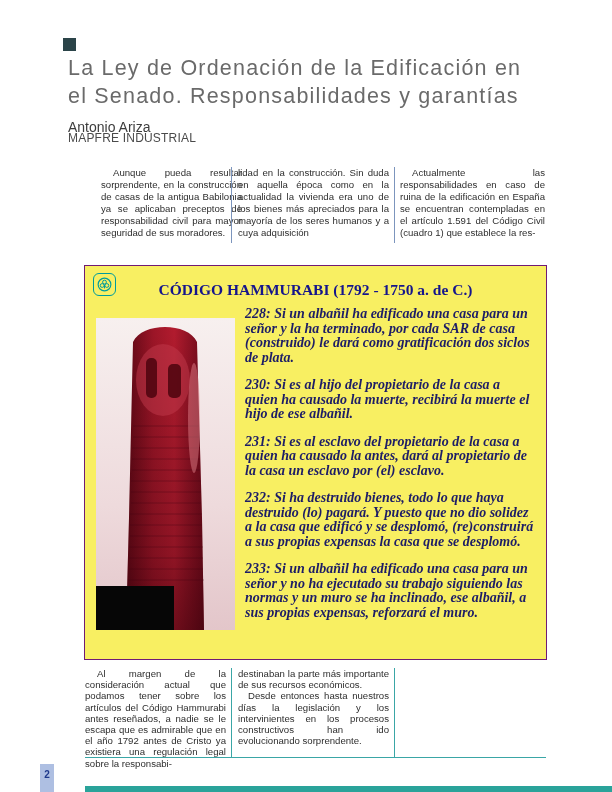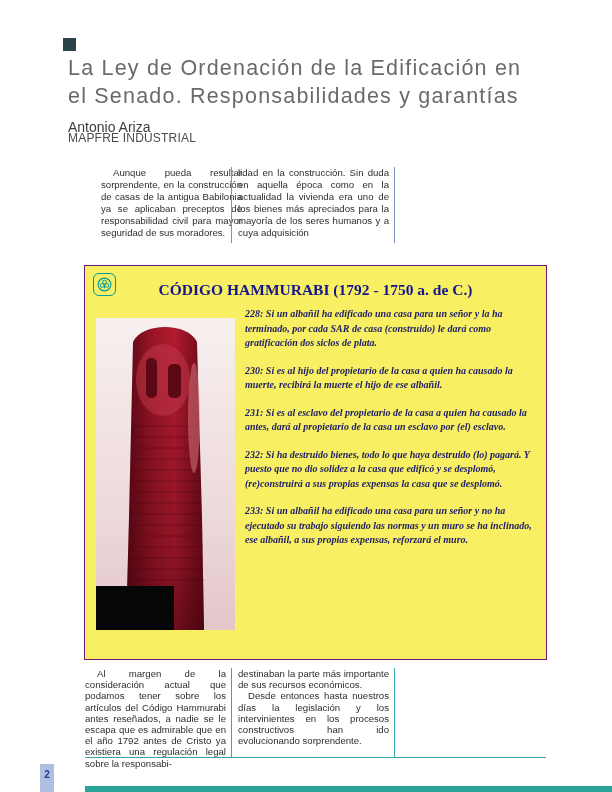--- a/index.html
+++ b/index.html
@@ -40,21 +40,21 @@
     display:flex;align-items:center;justify-content:center;
   }
   .hbox-title{
     position:absolute;left:0;top:15px;width:100%;text-align:center;
     font-family:"Liberation Serif", serif;font-weight:bold;font-size:15.5px;color:#15158c;
   }
   .stele{position:absolute;left:11px;top:52px;width:139px;height:312px;}
   .hbox-articles{
     position:absolute;left:160px;top:41px;width:290px;
     font-family:"Liberation Serif", serif;font-style:italic;font-weight:bold;
-    font-size:10px;line-height:14.5px;color:#1d1d66;text-align:left;
+    font-size:14px;line-height:14.5px;color:#1d1d66;text-align:left;
   }
   .hbox-articles p{margin:0 0 13px 0;}
 
   .page-tab{
     position:absolute;left:40px;top:764px;width:14px;height:28px;background:#aebfe2;
     text-align:center;
   }
   .page-tab span{font-size:10px;font-weight:bold;color:#1f3a8c;line-height:14px;}
   .footer-band{position:absolute;left:85px;top:786px;width:527px;height:6px;background:#2aa39a;}
 </style>
@@ -67,20 +67,21 @@
 
   <h1 class="title"><span>La Ley de Ordenación de la Edificación en</span><br><span>el Senado. Responsabilidades y garantías</span></h1>
 
   <div class="byline">
     <div class="author">Antonio Ariza</div>
     <div class="affil">MAPFRE INDUSTRIAL</div>
   </div>
 
   <div class="col indent" style="left:85px;top:167px;width:141px;margin-left:16px;">Aunque pueda resultar sorprendente, en la construcción de casas de la antigua Babilonia ya se aplicaban preceptos de responsabilidad civil para mayor seguridad de sus moradores.</div>
   <div class="col" style="left:238px;top:167px;width:151px;">lidad en la construcción. Sin duda en aquella época como en la actualidad la vivienda era uno de los bienes más apreciados para la mayoría de los seres humanos y a cuya adquisición</div>
+  <div class="col indent" style="left:400px;top:167px;width:145px;">Actualmente las responsabilidades en caso de ruina de la edificación en España se encuentran contempladas en el artículo 1.591 del Código Civil (cuadro 1) que establece la res-</div>
   <div class="vline top" style="left:231px;top:167px;height:76px;"></div>
   <div class="vline top" style="left:394px;top:167px;height:76px;"></div>
 
   <div class="hbox">
     <div class="hbox-icon">
       <svg width="17" height="17" viewBox="0 0 24 24">
         <circle cx="12" cy="12" r="9" fill="none" stroke="#009c9c" stroke-width="1.6"></circle>
         <circle cx="12" cy="8.6" r="2.7" fill="none" stroke="#009c9c" stroke-width="1.4"></circle>
         <circle cx="8.7" cy="13.4" r="2.7" fill="none" stroke="#009c9c" stroke-width="1.4"></circle>
         <circle cx="15.3" cy="13.4" r="2.7" fill="none" stroke="#009c9c" stroke-width="1.4"></circle>

